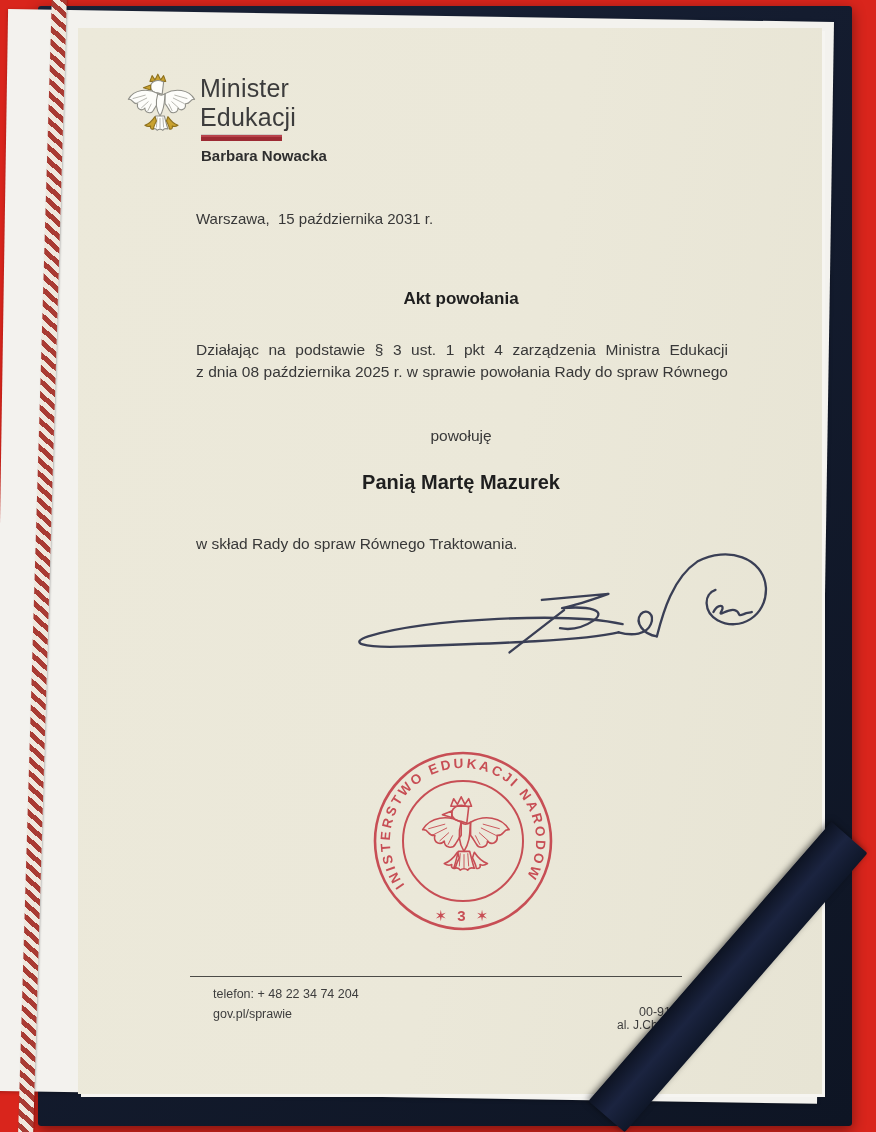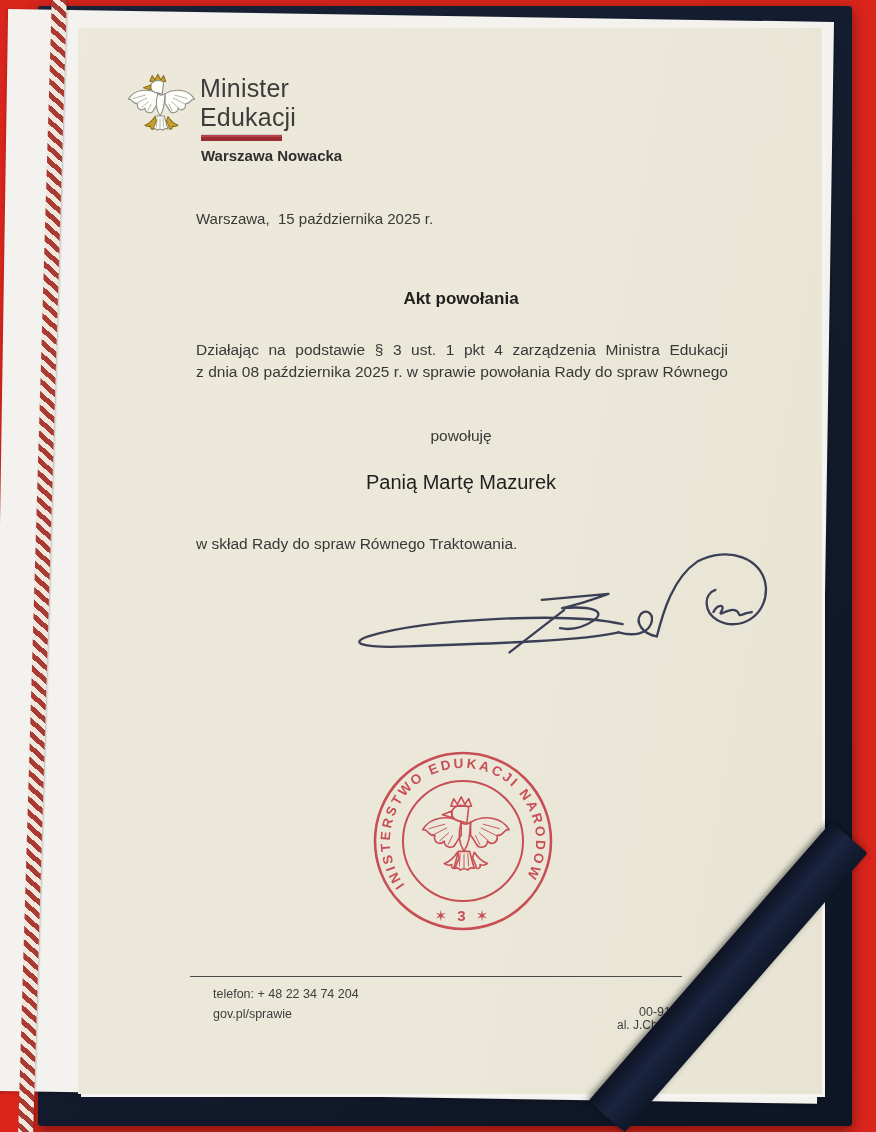--- a/index.html
+++ b/index.html
@@ -58,21 +58,21 @@
   .emblem{left:46px;top:42px;width:72px;height:76px;}
   .ministry-title{left:122px;top:46px;font-size:25px;line-height:29px;font-weight:500;color:#3c3c3c;letter-spacing:.2px;}
   .red-bar{left:123px;top:106px;width:81px;height:7px;
     background:linear-gradient(180deg,#cfcdc6 0 1px,#b8434c 1px 3px,var(--bar-maroon) 3px 100%);}
   .minister-name{left:123px;top:119px;font-size:15px;font-weight:700;color:#2e2e2e;}
   .date-line{left:118px;top:182px;font-size:15px;white-space:pre;color:#383838;}
   .doc-title{left:118px;top:261px;width:530px;text-align:center;font-size:17px;font-weight:700;color:var(--title-black);}
   .body-par{left:118px;top:311px;width:532px;font-size:15.5px;line-height:22px;color:#383838;}
   .jline{text-align:justify;text-align-last:justify;}
   .verb-line{left:118px;top:399px;width:530px;text-align:center;font-size:15.5px;color:#383838;}
-  .appointee{left:118px;top:443px;width:530px;text-align:center;font-size:20px;font-weight:400;color:var(--title-black);}
+  .appointee{left:118px;top:443px;width:530px;text-align:center;font-size:20px;font-weight:700;color:var(--title-black);}
   .target-line{left:118px;top:507px;font-size:15.5px;color:#383838;}
   .signature{left:270px;top:518px;width:424px;height:116px;}
   .signature path{fill:none;stroke:var(--ink-blue);stroke-width:2.3;stroke-linecap:round;stroke-linejoin:round;}
   .stamp{left:285px;top:713px;width:200px;height:200px;opacity:.92;}
   .stamp .ring{fill:none;stroke:var(--stamp-red);}
   .stamp text{fill:var(--stamp-red);font-family:"Liberation Sans","DejaVu Sans",sans-serif;}
   .ring-text{font-size:13.5px;font-weight:700;letter-spacing:2.6px;}
   .stamp-bottom{font-size:15px;font-weight:700;letter-spacing:3px;}
   .footer-rule{left:112px;top:948px;width:492px;height:1px;background:#4b4b47;}
   .footer-left{left:112px;top:956px;font-size:12.5px;line-height:20px;color:#3d3d3d;margin-left:23px;}
@@ -109,23 +109,23 @@
       <path class="lines" d="M46 63 L45 77 M50 64 L50 79 M54 63 L55 77"></path>
       <path class="gold" d="M43 62 C39 68 35 72 29 74 C32 76 35 76 37 75 C36 78 38 80 41 79 C41 76 43 72 45 68 Z"></path>
       <path class="gold" d="M61 62 C65 68 69 72 75 74 C72 76 69 76 67 75 C68 78 66 80 63 79 C63 76 61 72 59 68 Z"></path>
     </svg>
 
     <div class="abs ministry-title">
       <div>Minister</div>
       <div>Edukacji</div>
     </div>
     <div class="abs red-bar"></div>
-    <div class="abs minister-name">Warszawa Nowacka</div>
+    <div class="abs minister-name">Barbara Nowacka</div>
 
-    <div class="abs date-line">Warszawa,  15 października 2025 r.</div>
+    <div class="abs date-line">Warszawa,  15 października 2031 r.</div>
 
     <div class="abs doc-title">Akt powołania</div>
 
     <div class="abs body-par">
       <div class="jline">Działając na podstawie § 3 ust. 1 pkt 4 zarządzenia Ministra Edukacji</div>
       <div class="jline">z dnia 08 października 2025 r. w sprawie powołania Rady do spraw Równego</div>
     </div>
 
     <div class="abs verb-line">powołuję</div>
     <div class="abs appointee">Panią Martę Mazurek</div>

